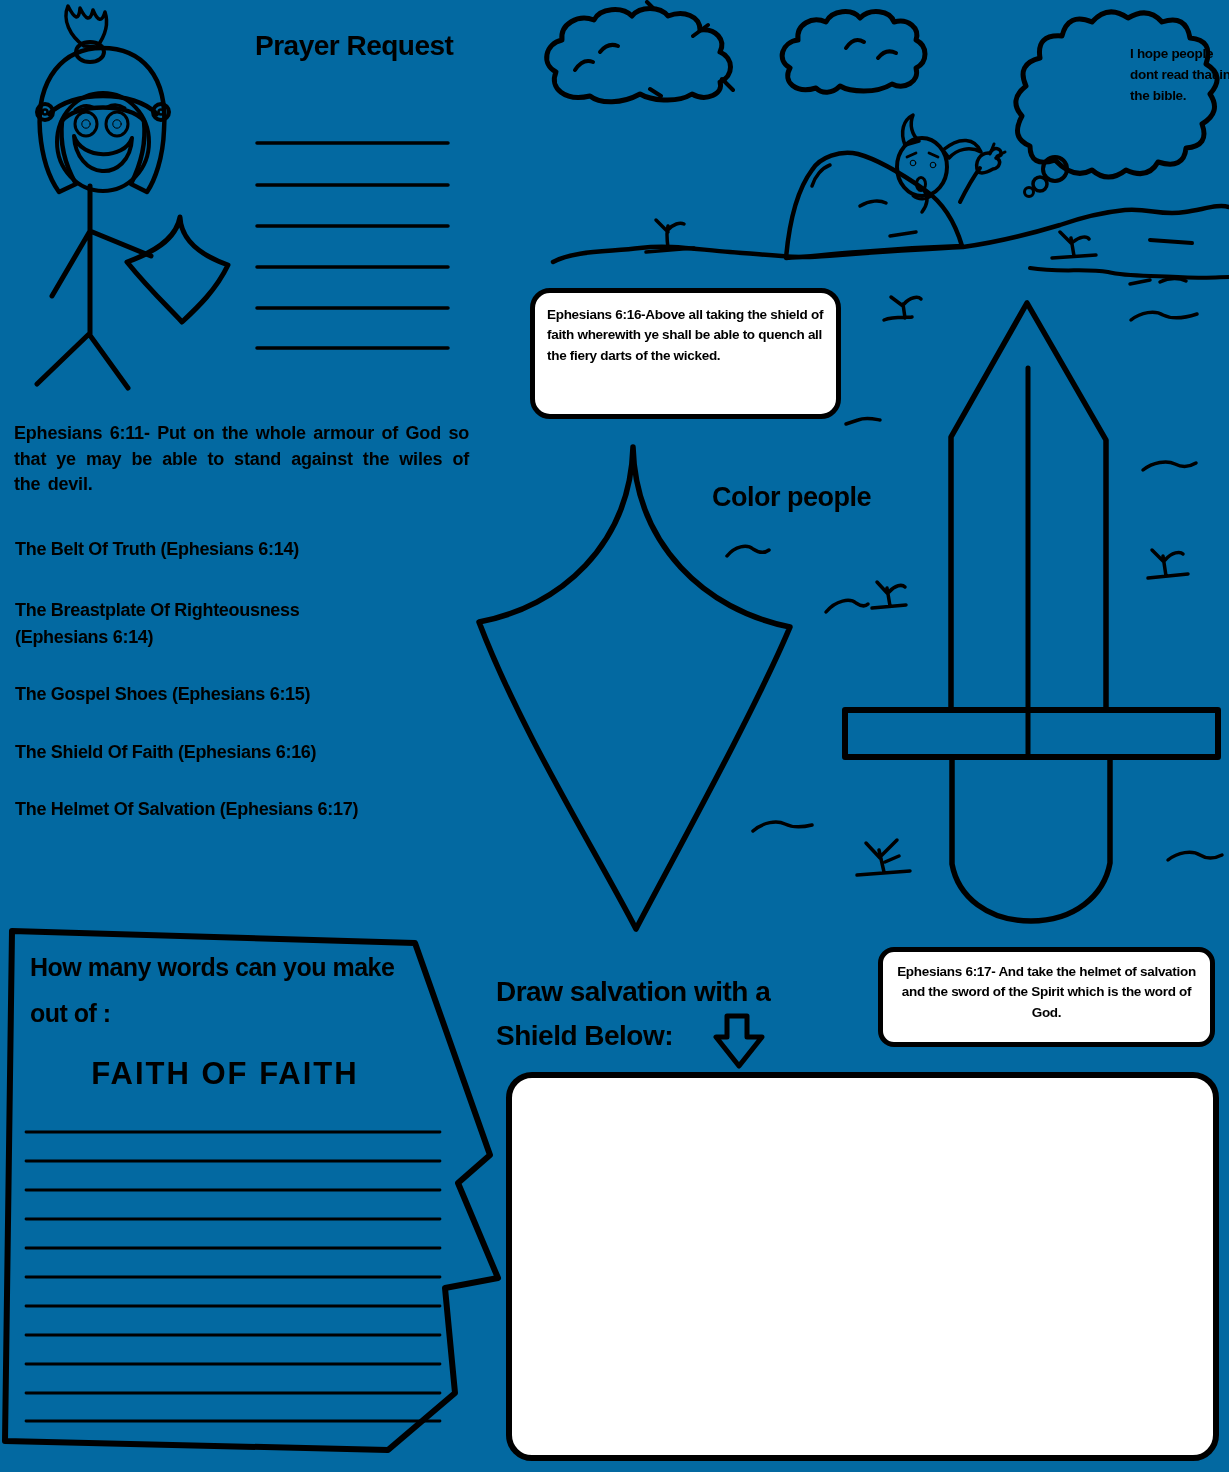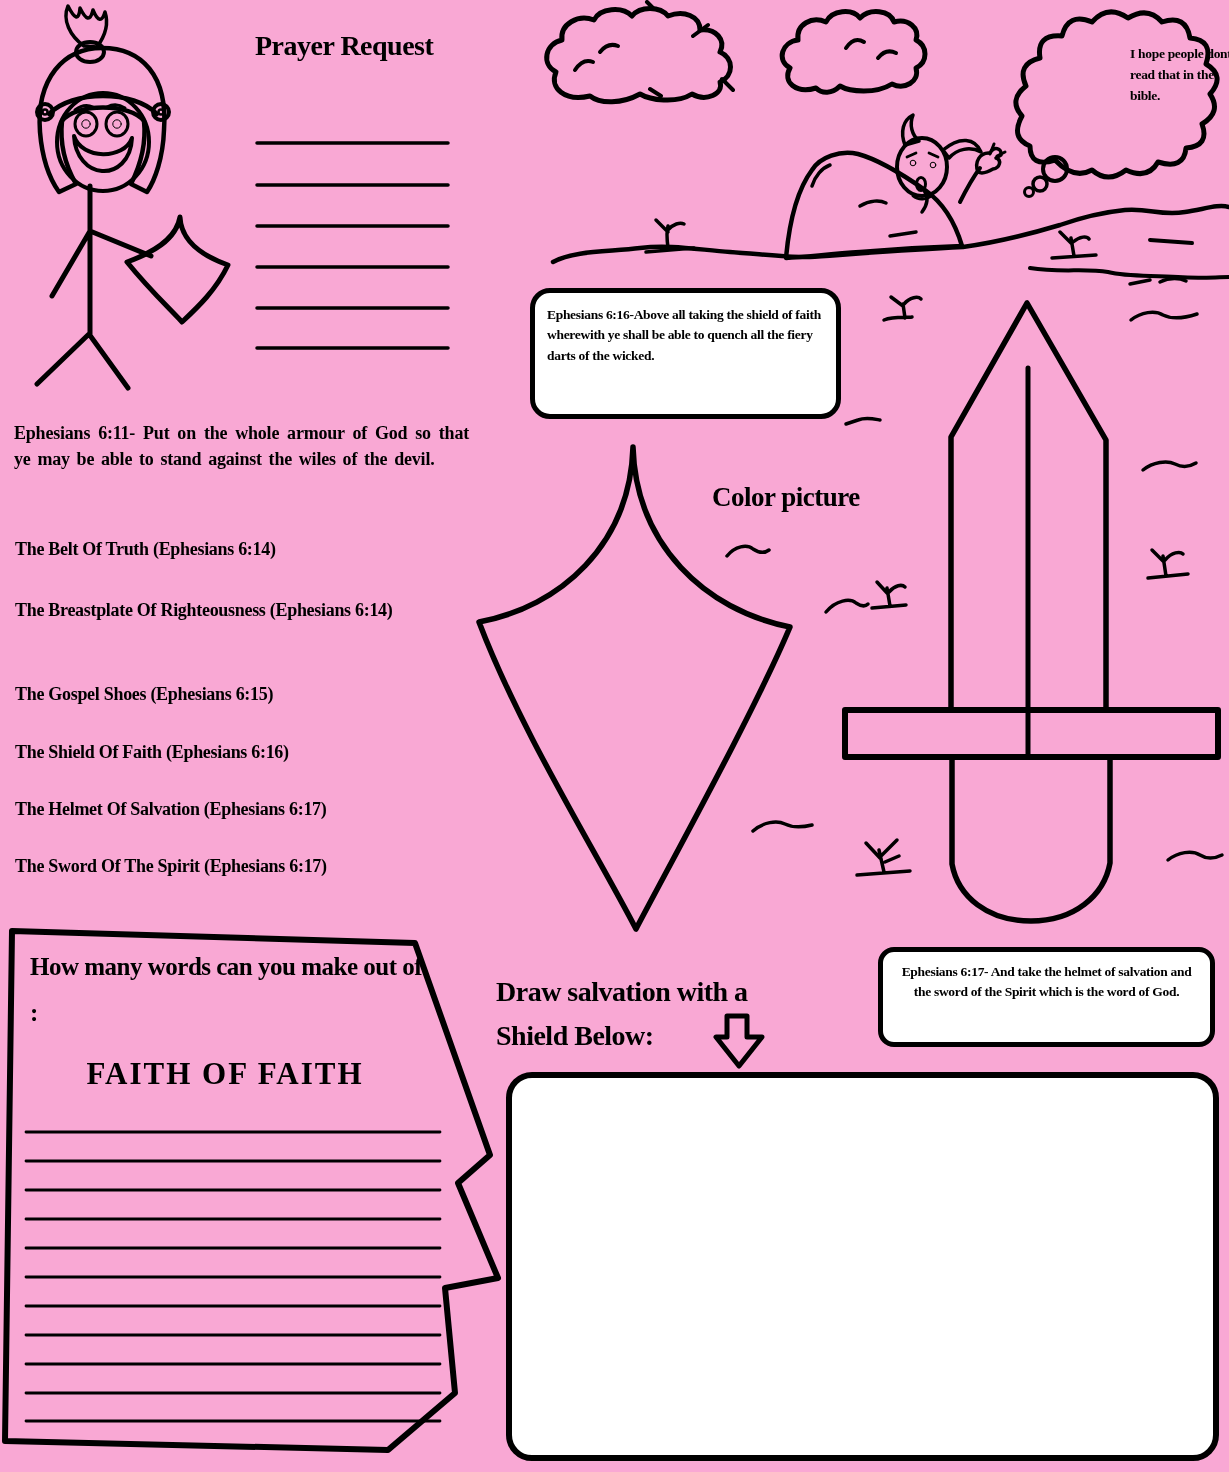--- a/index.html
+++ b/index.html
@@ -1,17 +1,17 @@
 <!DOCTYPE html>
 <html><head>
 <meta charset="utf-8">
 <style>
   html,body{margin:0;padding:0;background:#ffffff;}
-  .canvas{position:relative;width:1229px;height:1472px;background:#f9a8d4;overflow:hidden;
-          font-family:Liberation Serif, serif;color:#000;}
+  .canvas{position:relative;width:1229px;height:1472px;background:#0369a1;overflow:hidden;
+          font-family:Liberation Sans, sans-serif;color:#000;}
   svg.art{position:absolute;left:0;top:0;}
   svg.art path, svg.art line, svg.art rect, svg.art circle, svg.art ellipse{
     stroke:#000;fill:none;stroke-linecap:round;stroke-linejoin:round;}
   .txt{position:absolute;font-weight:bold;color:#000;}
   .title{font-size:28px;letter-spacing:-0.5px;}
   .bubble-txt{font-size:13.5px;line-height:1.55;letter-spacing:-0.3px;width:112px;}
   .versebox{position:absolute;border:5px solid #000;border-radius:20px;background:#fff;box-sizing:border-box;}
   .versebox .vtext{font-weight:bold;font-size:13.5px;line-height:1.5;letter-spacing:-0.3px;padding:12px 12px;}
   .intro{font-size:18px;line-height:1.42;width:455px;letter-spacing:-0.2px;word-spacing:2.5px;text-align:justify;}
   .armor-item{font-size:18px;letter-spacing:-0.3px;white-space:nowrap;}
@@ -157,23 +157,22 @@
     <div class="vtext">Ephesians 6:16-Above all taking the shield of faith wherewith ye shall be able to quench all the fiery darts of the wicked.</div>
   </div>
 
   <div class="txt intro" style="left:14px;top:421px;">Ephesians 6:11- Put on the whole armour of God so that ye may be able to stand against the wiles of the devil.</div>
 
   <div class="txt armor-item" style="left:15px;top:539px;">The Belt Of Truth (Ephesians 6:14)</div>
   <div class="txt armor-item wrap" style="left:15px;top:597px;">The Breastplate Of Righteousness (Ephesians 6:14)</div>
   <div class="txt armor-item" style="left:15px;top:684px;">The Gospel Shoes (Ephesians 6:15)</div>
   <div class="txt armor-item" style="left:15px;top:742px;">The Shield Of Faith (Ephesians 6:16)</div>
   <div class="txt armor-item" style="left:15px;top:799px;">The Helmet Of Salvation (Ephesians 6:17)</div>
-  <div class="txt armor-item" style="left:15px;top:856px;">The Sword Of The Spirit (Ephesians 6:17)</div>
 
-  <div class="txt colorlabel" style="left:712px;top:482px;">Color picture</div>
+  <div class="txt colorlabel" style="left:712px;top:482px;">Color people</div>
 
   <div class="txt wordprompt" style="left:30px;top:944px;">How many words can you make out of :</div>
   <div class="txt wordword" style="left:20px;top:1056px;">FAITH OF FAITH</div>
 
   <div class="txt drawprompt" style="left:496px;top:970px;">
     <span>Draw salvation with a</span>
     <span>Shield Below:</span>
   </div>
 
   <div class="versebox" style="left:878px;top:947px;width:337px;height:100px;border-radius:16px;text-align:center;">

